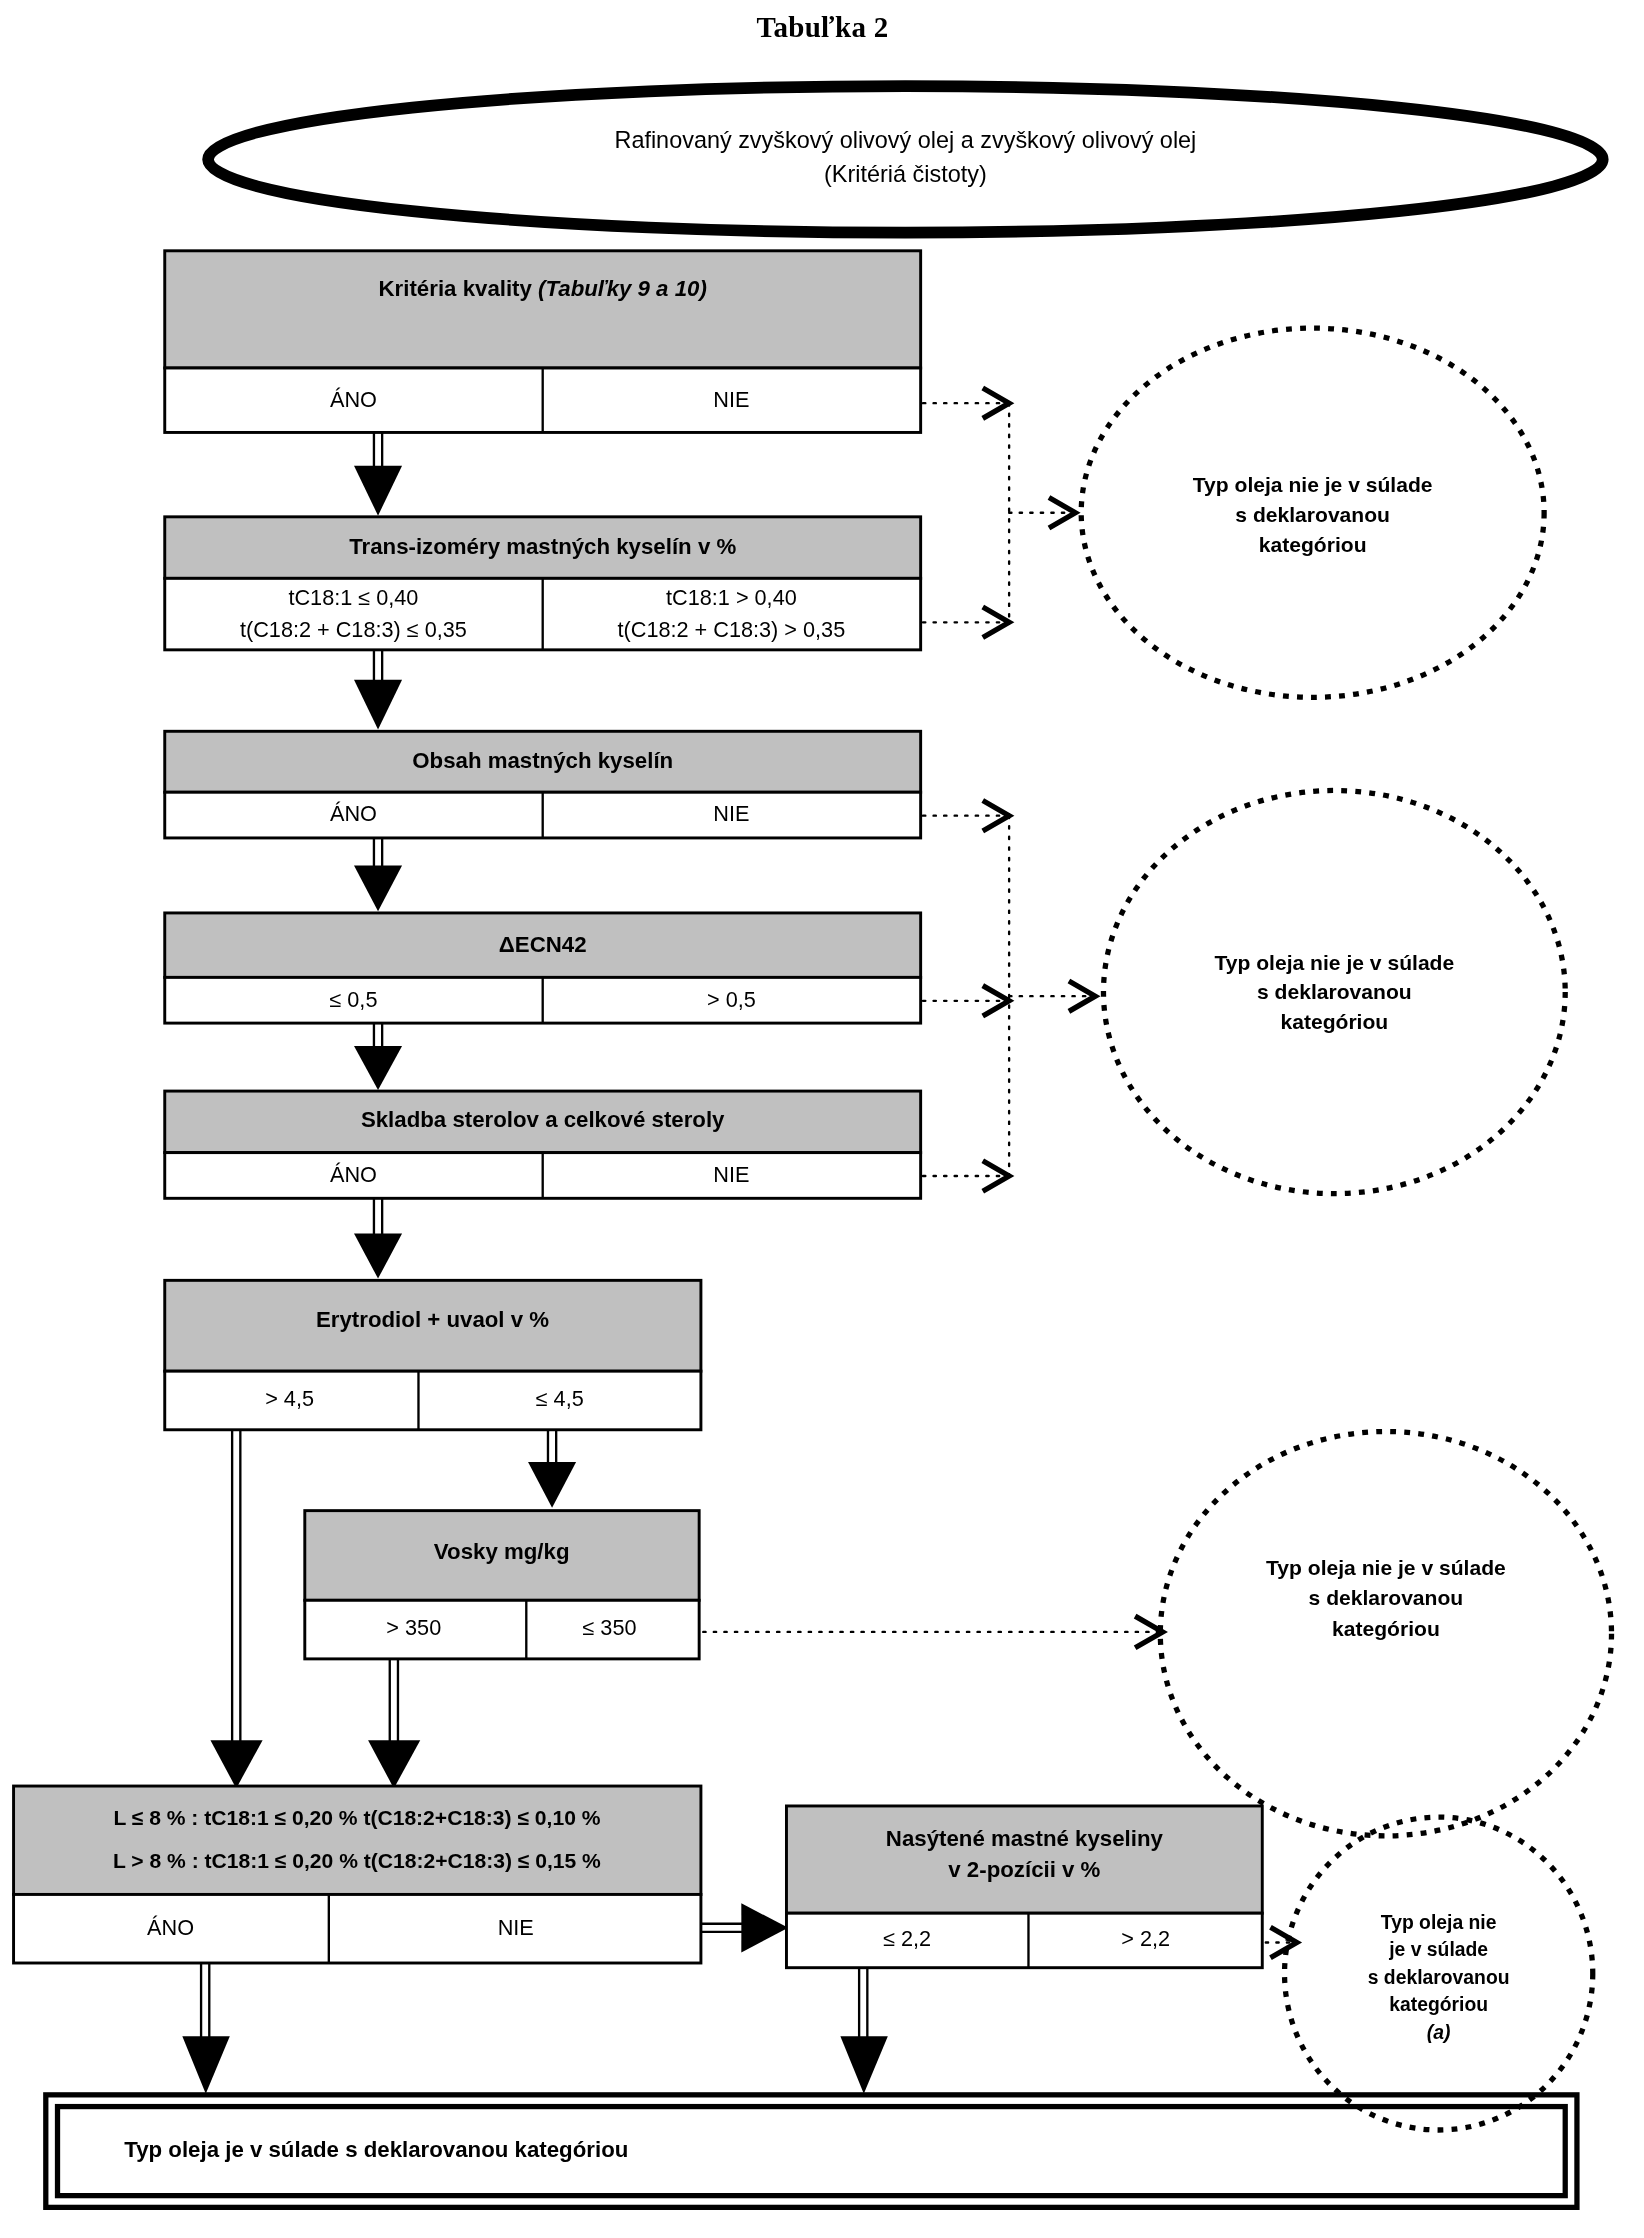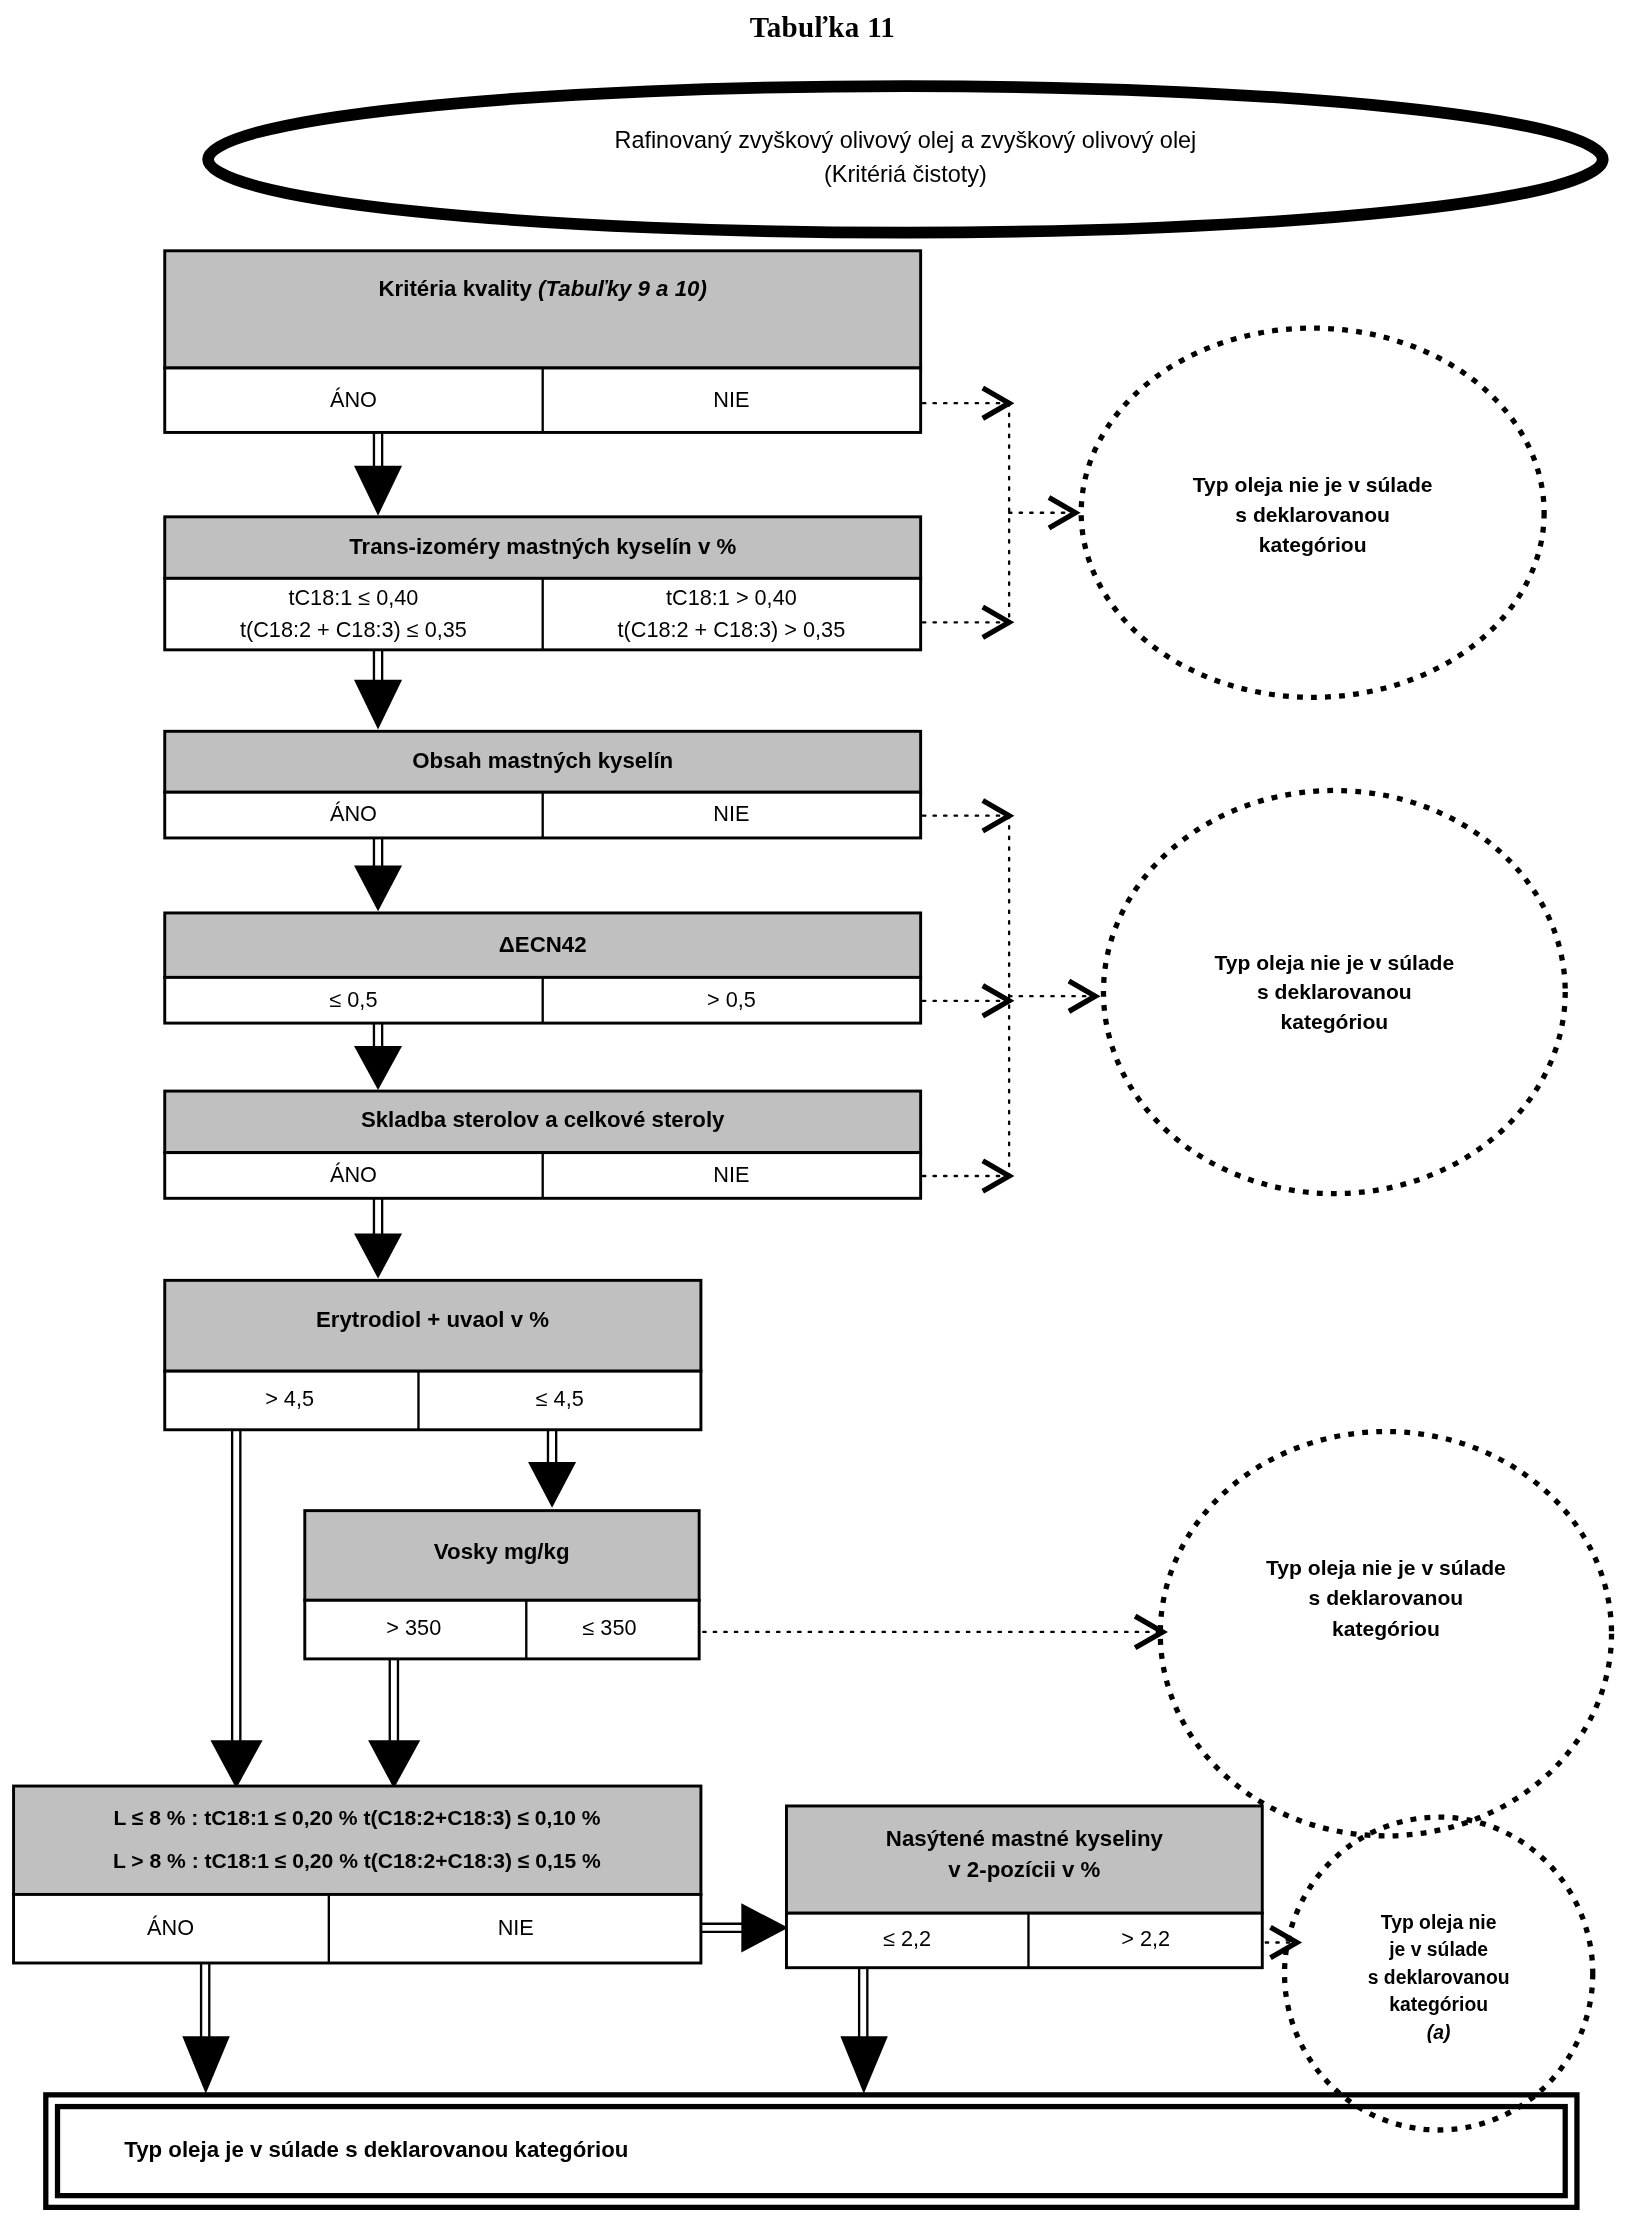--- a/index.html
+++ b/index.html
@@ -101,21 +101,21 @@
   .dotted-line { stroke: #000000; stroke-width: 4; fill: none; stroke-dasharray: 4 14; stroke-linecap: round; }
   .dotted-ellipse { stroke: #000000; stroke-width: 9; fill: none; stroke-dasharray: 10 14; stroke-linecap: butt; }
   .chev { stroke: #000000; stroke-width: 9; fill: none; stroke-linecap: butt; stroke-linejoin: miter; }
   .arrowhead { fill: #000000; stroke: none; }
 </style>
 </head>
 <body>
 
 <div id="page">
 
-  <div id="page-title">Tabuľka 11</div>
+  <div id="page-title">Tabuľka 2</div>
 
   <svg class="flow" width="1645" height="2239" viewBox="0 0 2807 3821" xmlns="http://www.w3.org/2000/svg">
 
     <defs>
       
     </defs>
 
     <g>
       <ellipse cx="1545" cy="272" rx="1190" ry="125" fill="#ffffff" stroke="#000000" stroke-width="20"></ellipse>
       <text class="oval-title" x="1545" y="242">Rafinovaný zvyškový olivový olej a zvyškový olivový olej</text>

